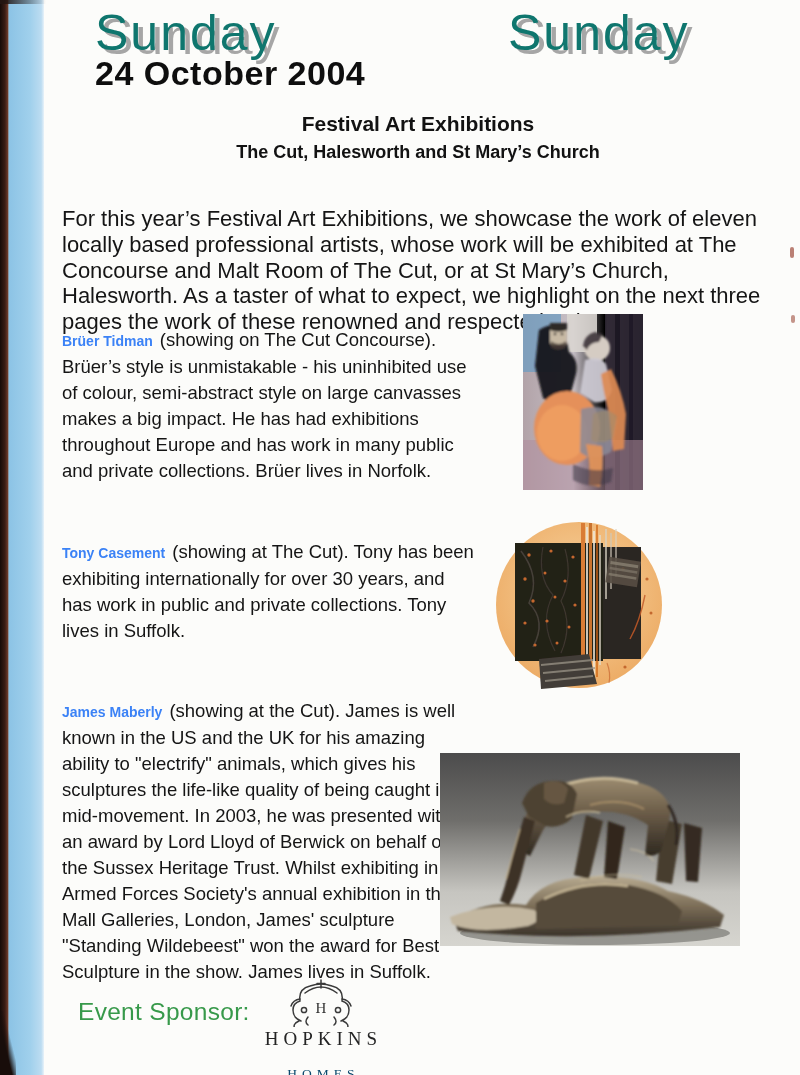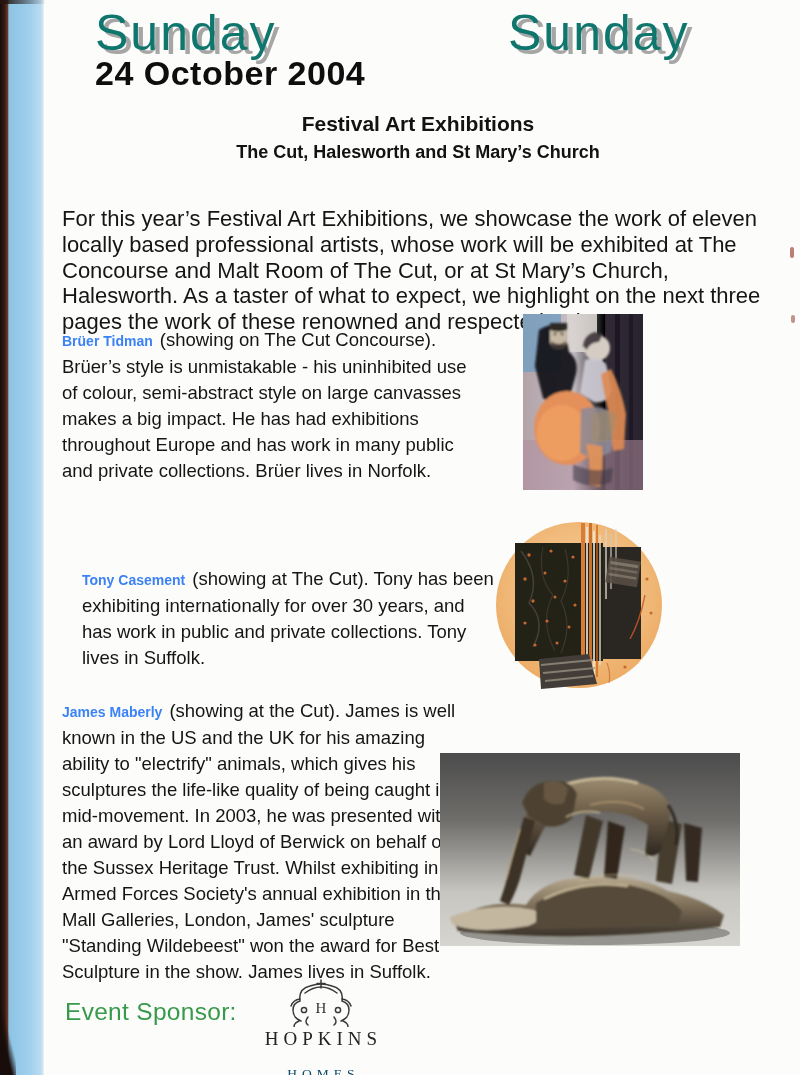--- a/index.html
+++ b/index.html
@@ -42,30 +42,30 @@
   .h-venue{position:absolute;left:60px;top:142px;width:716px;text-align:center;
     font-size:18px;font-weight:bold;color:#121212;}
 
   .intro{position:absolute;left:62px;top:184px;width:718px;
     font-size:22px;line-height:25.8px;color:#151515;}
 
   
   .bio{position:absolute;left:62px;font-size:18.5px;line-height:26px;color:#151515;}
   .bio .aname{font-size:14px;font-weight:bold;padding-right:7px;color:#3b82f6;}
   .sec1{top:308px;width:410px;}
-  .sec2{top:547px;width:412px;margin-left:20px;}
+  .sec2{top:520px;width:412px;}
   .sec3{top:679px;width:408px;}
 
   .art{position:absolute;display:block;}
   .img1{left:523px;top:314px;width:120px;height:176px;}
   .img2{left:495px;top:521px;width:168px;height:168px;}
   .img3{left:440px;top:753px;width:300px;height:193px;}
 
   
-  .sponsor-label{position:absolute;left:65px;top:998px;font-size:24.5px;
+  .sponsor-label{position:absolute;left:78px;top:998px;font-size:24.5px;
     color:#37994a;letter-spacing:.3px;}
   .logo{position:absolute;left:256px;top:979px;width:130px;text-align:center;}
   .logo-emblem{display:block;margin:0 auto;}
   .logo-line1{font-family:"Liberation Serif", serif;font-size:19px;letter-spacing:5px;
     color:#242424;margin-top:1px;text-indent:5px;}
   .logo-line2{font-family:"Liberation Serif", serif;font-size:13.5px;letter-spacing:5px;
     color:#0c4a6e;margin-top:16px;text-indent:5px;}
 </style>
 </head>
 <body>

